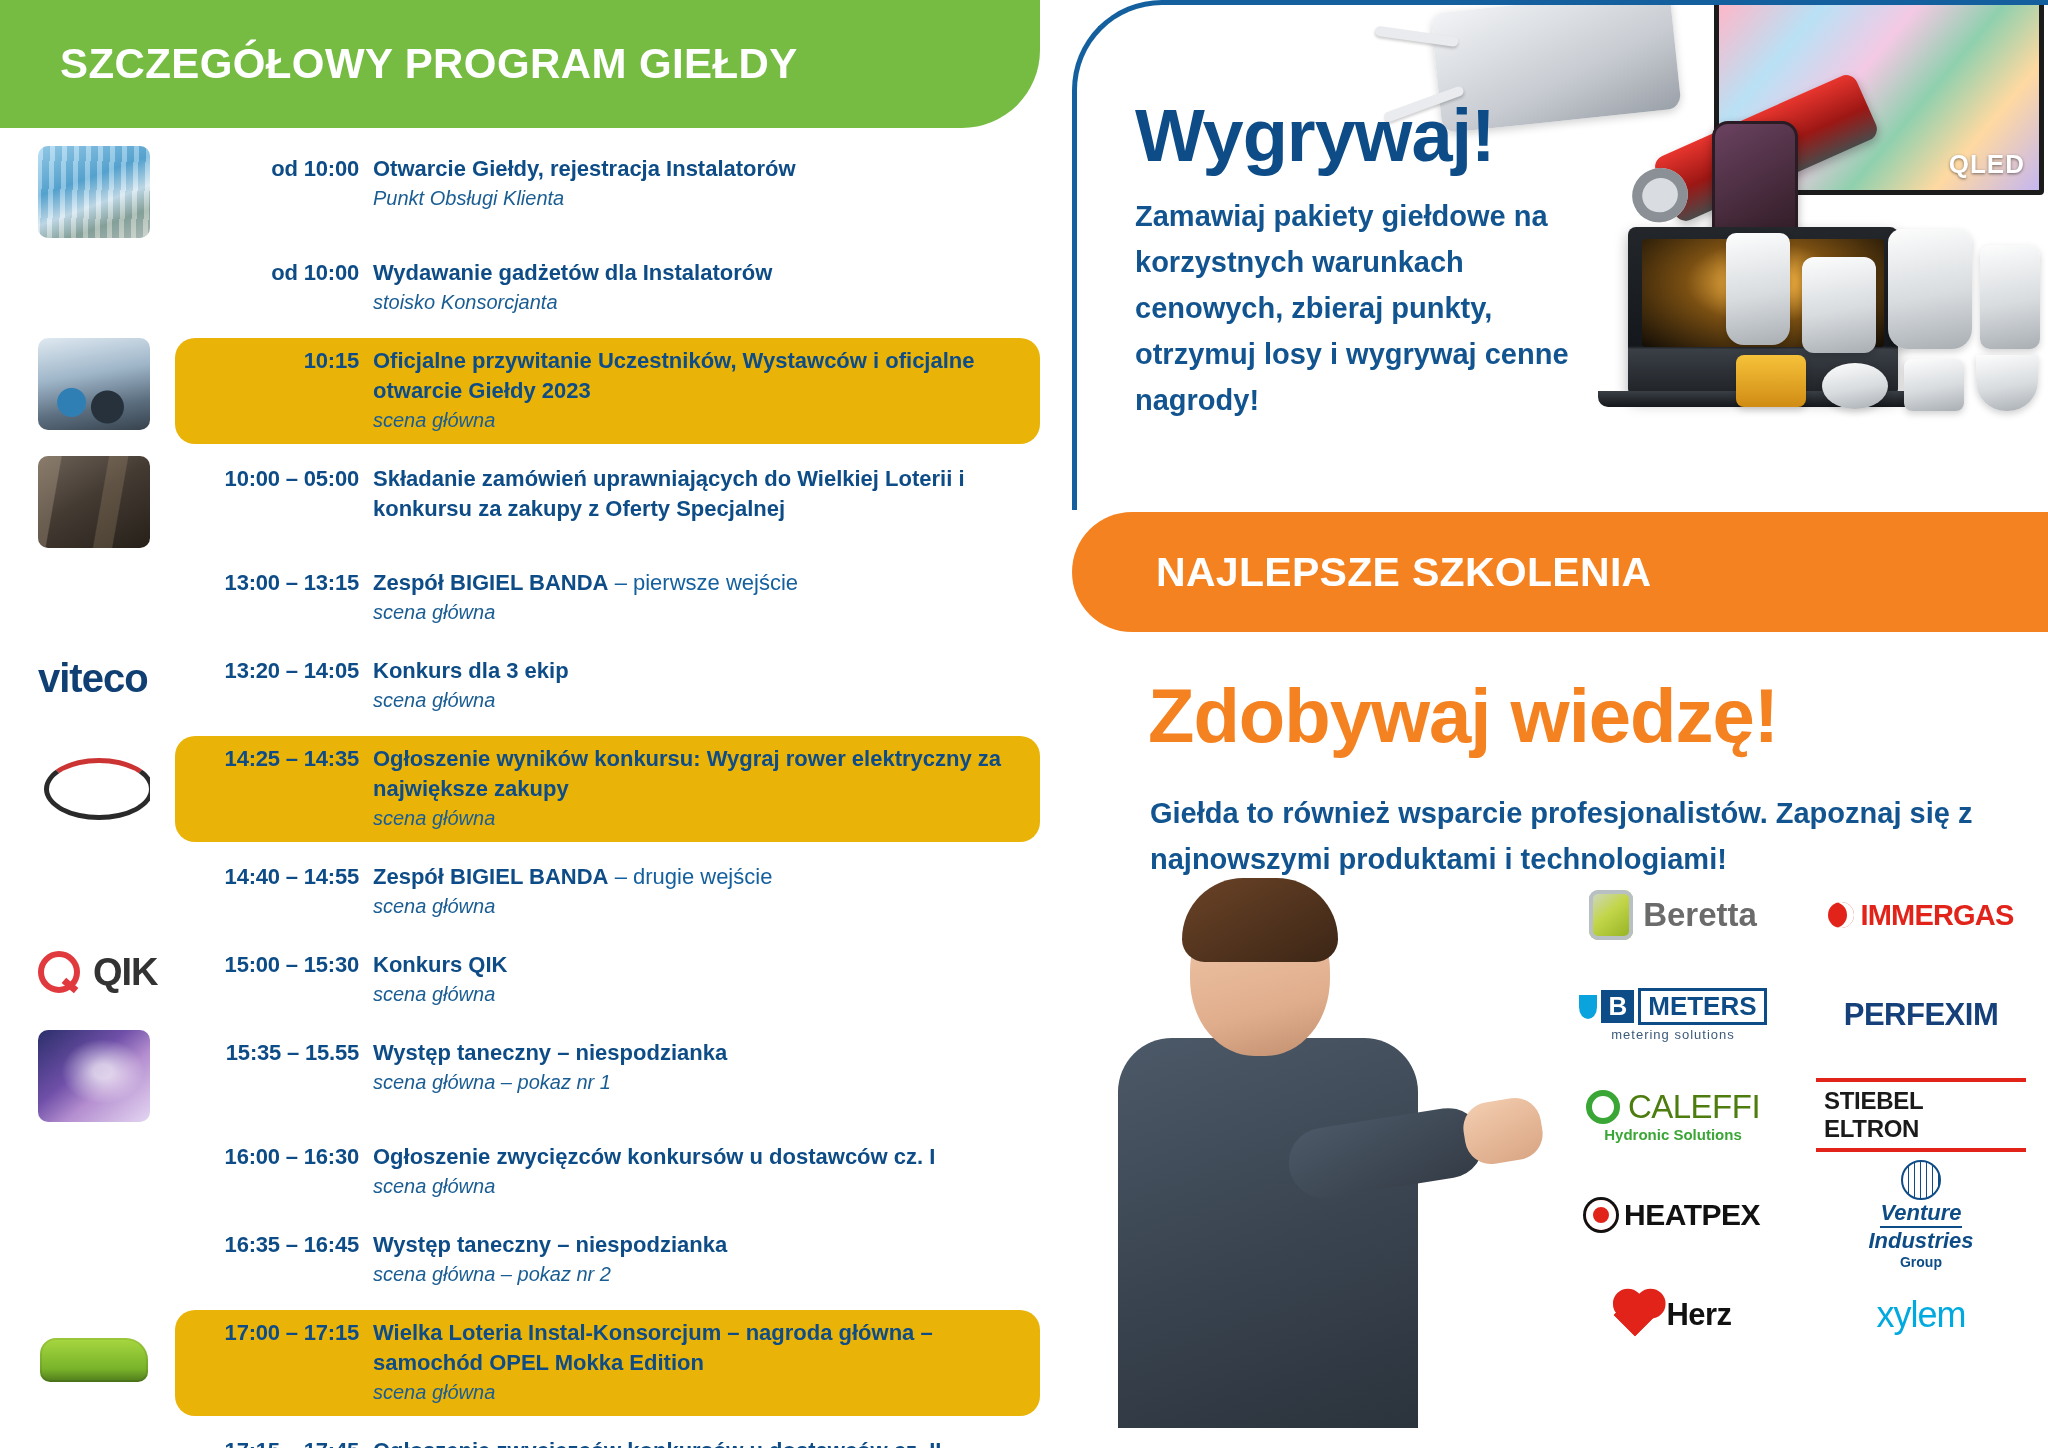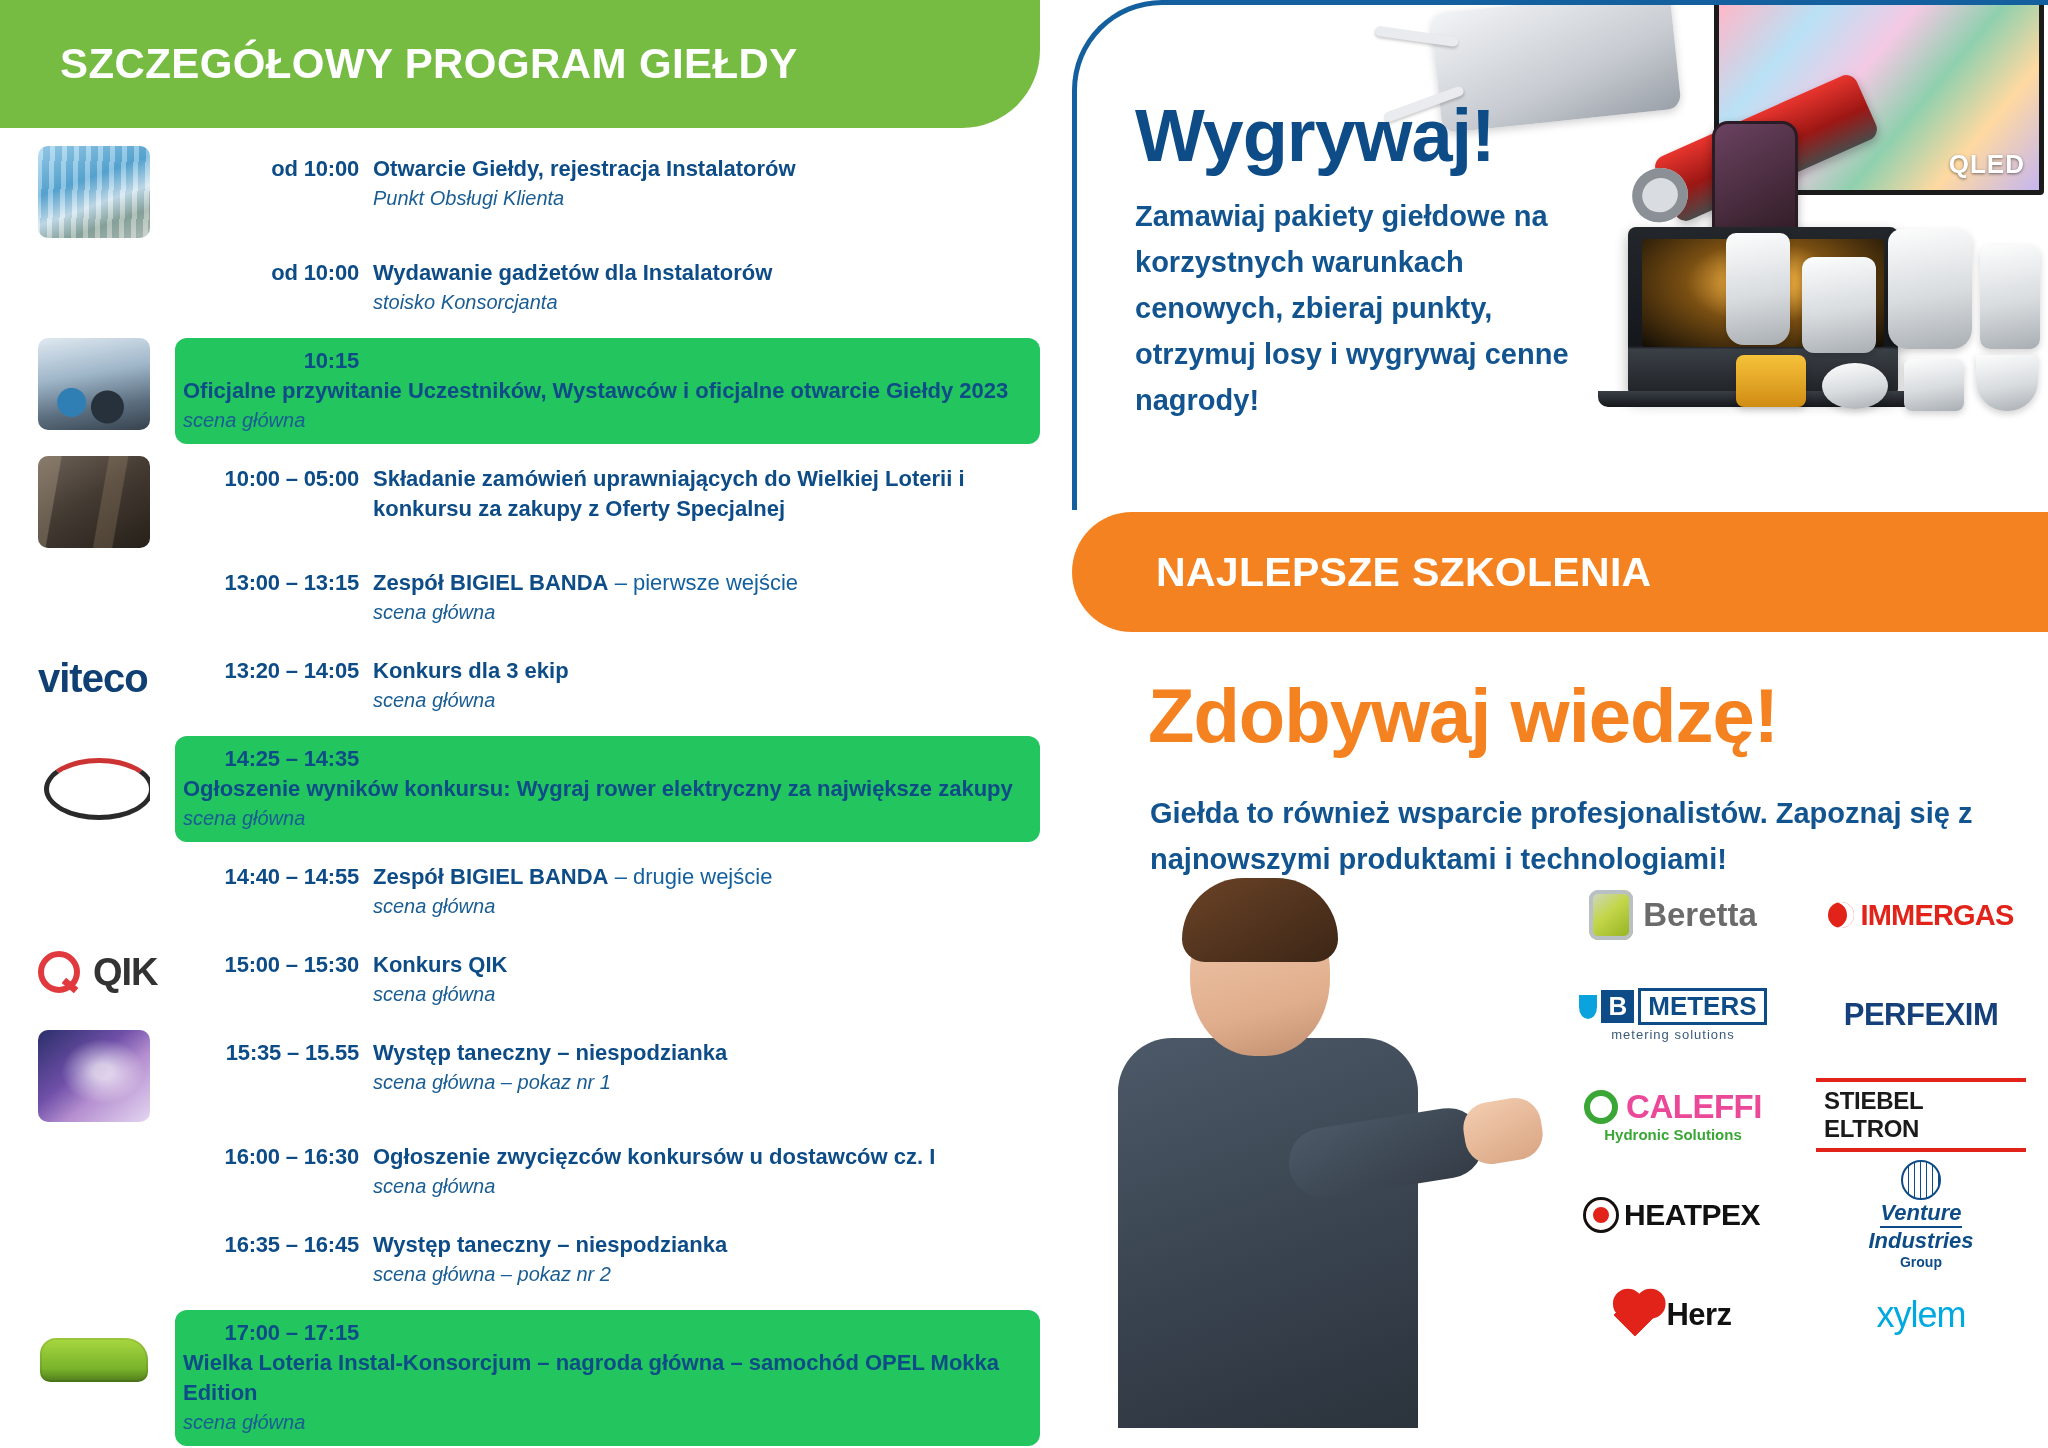--- a/index.html
+++ b/index.html
@@ -33,23 +33,22 @@
   .schedule { position: absolute; left: 0; top: 140px; width: 1040px; }
 
   .sched-row {
     position: relative;
     display: flex;
     align-items: flex-start;
     min-height: 40px;
     padding: 6px 0 6px 0;
   }
   .sched-row.hl .row-inner {
-    background: #22c55e;
-    border-radius: 12px;
-    flex-direction: column;
+    background: #eab308;
+    border-radius: 20px;
   }
   .row-thumbwrap {
     width: 175px; min-width: 175px;
     display: flex; justify-content: flex-start; align-items: flex-start;
     padding-left: 38px;
   }
   .thumb {
     width: 112px; height: 92px;
     border-radius: 10px;
     overflow: hidden;
@@ -236,21 +235,21 @@
   .lg-bmeters { display:flex; align-items:center; flex-direction:column; }
   .lg-bmeters .top{display:flex;align-items:center;gap:4px;}
   .lg-bmeters .drop{width:18px;height:24px;border-radius:0 0 50% 50%;background:#0aa3dd;transform:rotate(0deg);}
   .lg-bmeters .b{background:#0d4c86;color:#fff;font-size:26px;font-weight:800;padding:1px 7px;}
   .lg-bmeters .m{border:3px solid #0d4c86;color:#0d4c86;font-size:26px;font-weight:800;padding:0 7px;}
   .lg-bmeters .sub{font-size:13px;color:#3b5a7a;letter-spacing:1px;margin-top:2px;}
   .lg-perfexim .txt{font-size:31px;font-weight:800;color:#16407a;letter-spacing:-0.5px;}
   .lg-caleffi{display:flex;flex-direction:column;align-items:center;}
   .lg-caleffi .top{display:flex;align-items:center;gap:8px;}
   .lg-caleffi .ring{width:34px;height:34px;border-radius:50%;border:6px solid #3aa635;}
-  .lg-caleffi .txt{font-size:33px;font-weight:700;color:#ec4899;letter-spacing:-0.5px;}
+  .lg-caleffi .txt{font-size:33px;font-weight:400;color:#4d7c0f;letter-spacing:-0.5px;}
   .lg-caleffi .sub{font-size:15px;color:#3aa635;font-weight:600;}
   .lg-stiebel{border-top:4px solid #e2231a;border-bottom:4px solid #e2231a;padding:5px 8px;}
   .lg-stiebel .txt{font-size:24px;font-weight:800;color:#1a1a1a;letter-spacing:-0.3px;}
   .lg-heatpex{display:flex;align-items:center;gap:8px;}
   .lg-heatpex .dot{width:30px;height:30px;border-radius:50%;background:#e2231a;box-shadow:inset 0 0 0 7px #fff,0 0 0 3px #111;}
   .lg-heatpex .txt{font-size:30px;font-weight:800;color:#111;letter-spacing:-0.5px;}
   .lg-venture{display:flex;flex-direction:column;align-items:center;color:#0d4c86;}
   .lg-venture .globe{width:40px;height:40px;border-radius:50%;border:2px solid #0d4c86;background:repeating-linear-gradient(90deg,transparent 0 5px,#0d4c86 5px 6px);}
   .lg-venture .t1{font-size:22px;font-style:italic;font-weight:700;border-bottom:2px solid #0d4c86;}
   .lg-venture .t2{font-size:22px;font-style:italic;font-weight:700;}

